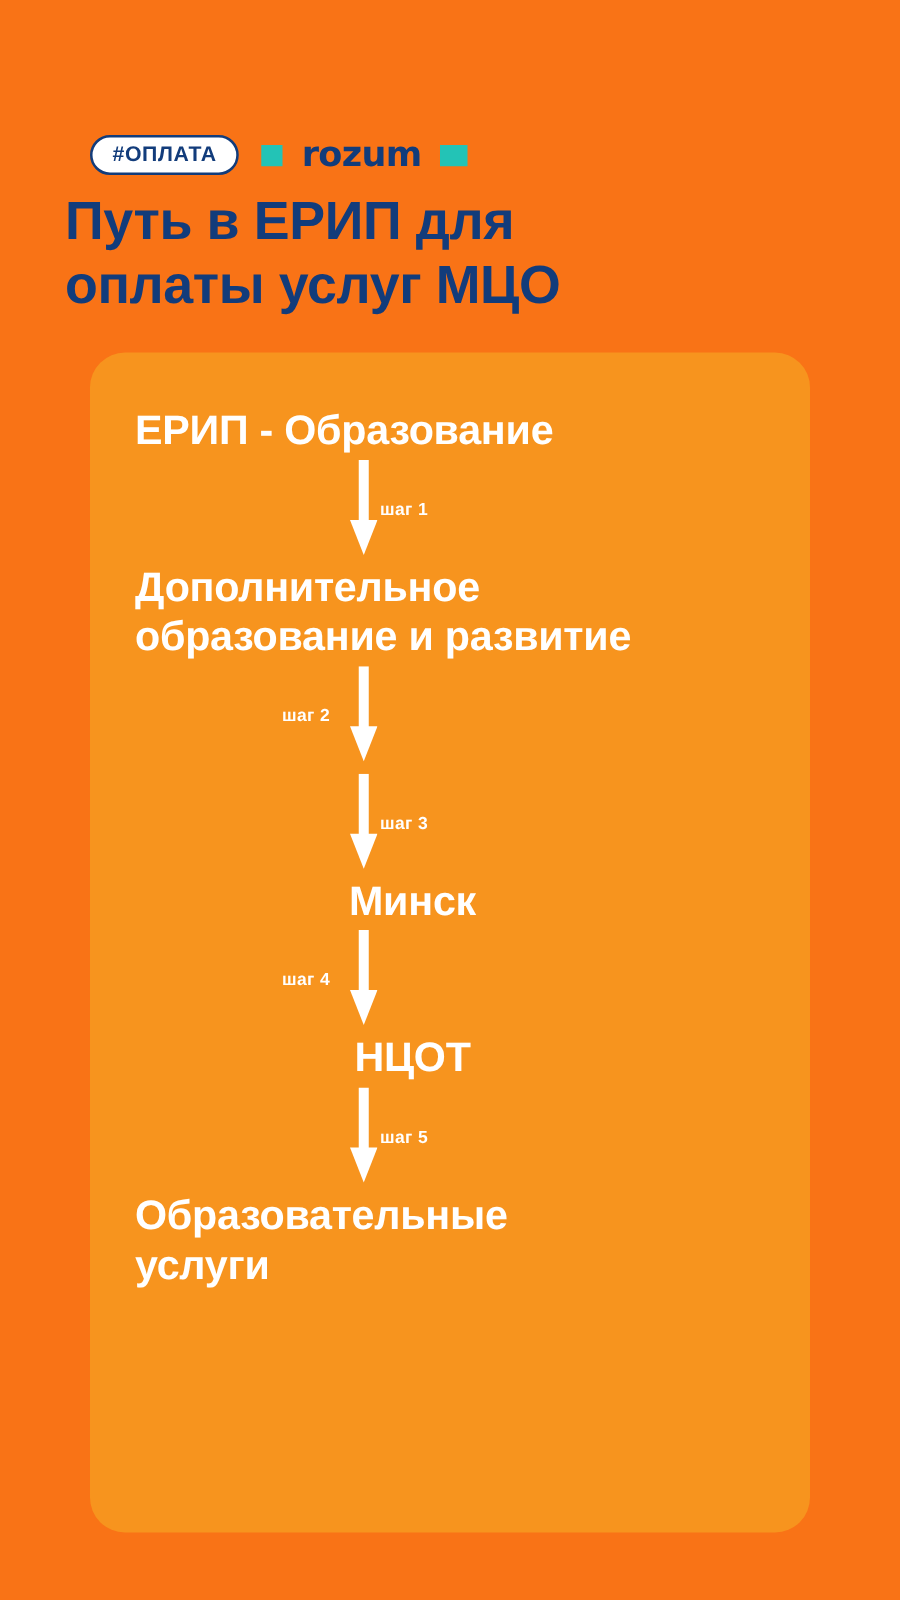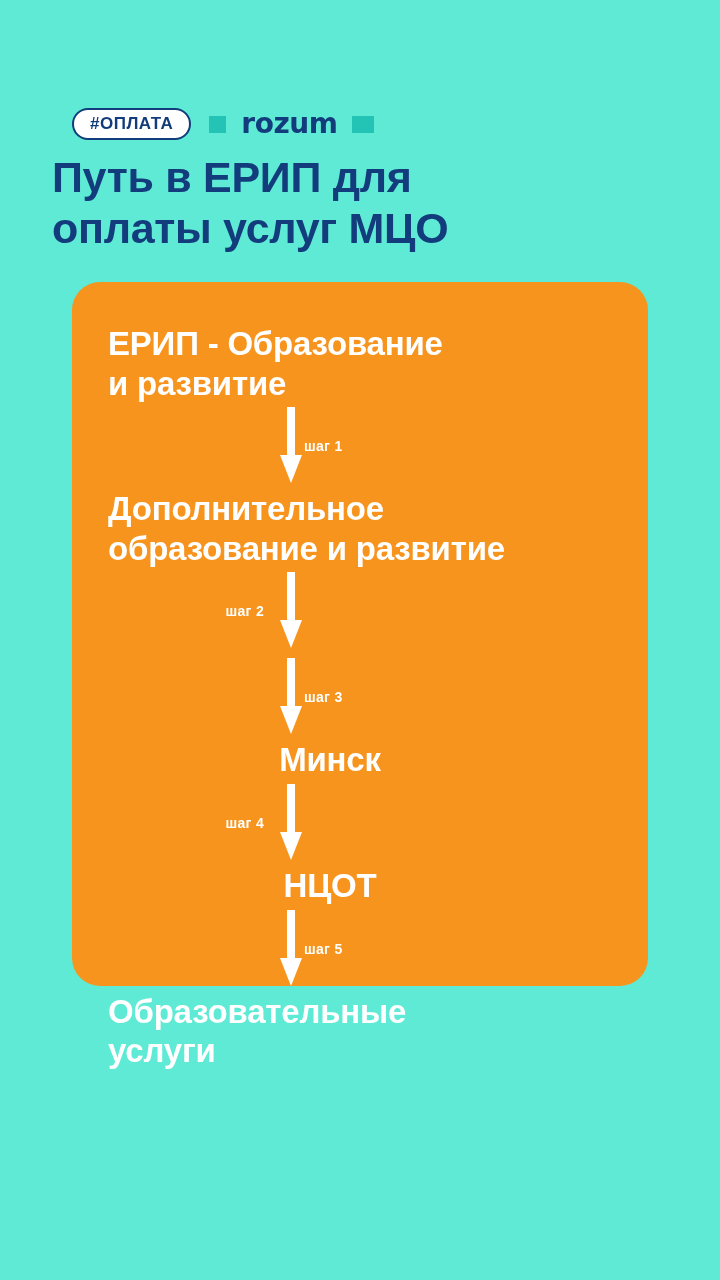--- a/index.html
+++ b/index.html
@@ -10,21 +10,21 @@
     width: 720px;
     height: 1280px;
     background: #ffffff;
     font-family: "Liberation Sans", sans-serif;
     overflow: hidden;
   }
   .page {
     position: relative;
     width: 720px;
     height: 1280px;
-    background: #5eead4;
+    background: #f97316;
     box-sizing: border-box;
   }
 
   
   .badge-row {
     position: absolute;
     left: 72px;
     top: 108px;
     display: flex;
     align-items: center;
@@ -80,21 +80,21 @@
   .heading span {
     display: block;
   }
 
   
   .card {
     position: absolute;
     left: 72px;
     top: 282px;
     width: 576px;
-    height: 704px;
+    height: 944px;
     background: #F7941E;
     border-radius: 28px;
     box-sizing: border-box;
     padding: 42px 36px 28px 36px;
   }
 
   .flow {
     position: relative;
     width: 100%;
     height: 100%;
@@ -180,21 +180,20 @@
   <div class="heading">
     <span>Путь в ЕРИП для</span>
     <span>оплаты услуг МЦО</span>
   </div>
 
   <div class="card">
     <div class="flow">
 
       <div class="node">
         <span>ЕРИП - Образование</span>
-        <span>и развитие</span>
       </div>
 
       <div class="connector offset-left">
         <div class="arrow-wrap">
           <svg class="arrow" viewBox="0 0 22 78">
             <rect x="7" y="0" width="8" height="54" fill="#ffffff"></rect>
             <polygon points="0,48 22,48 11,76" fill="#ffffff"></polygon>
           </svg>
         </div>
         <div class="step-label right">шаг 1</div>

